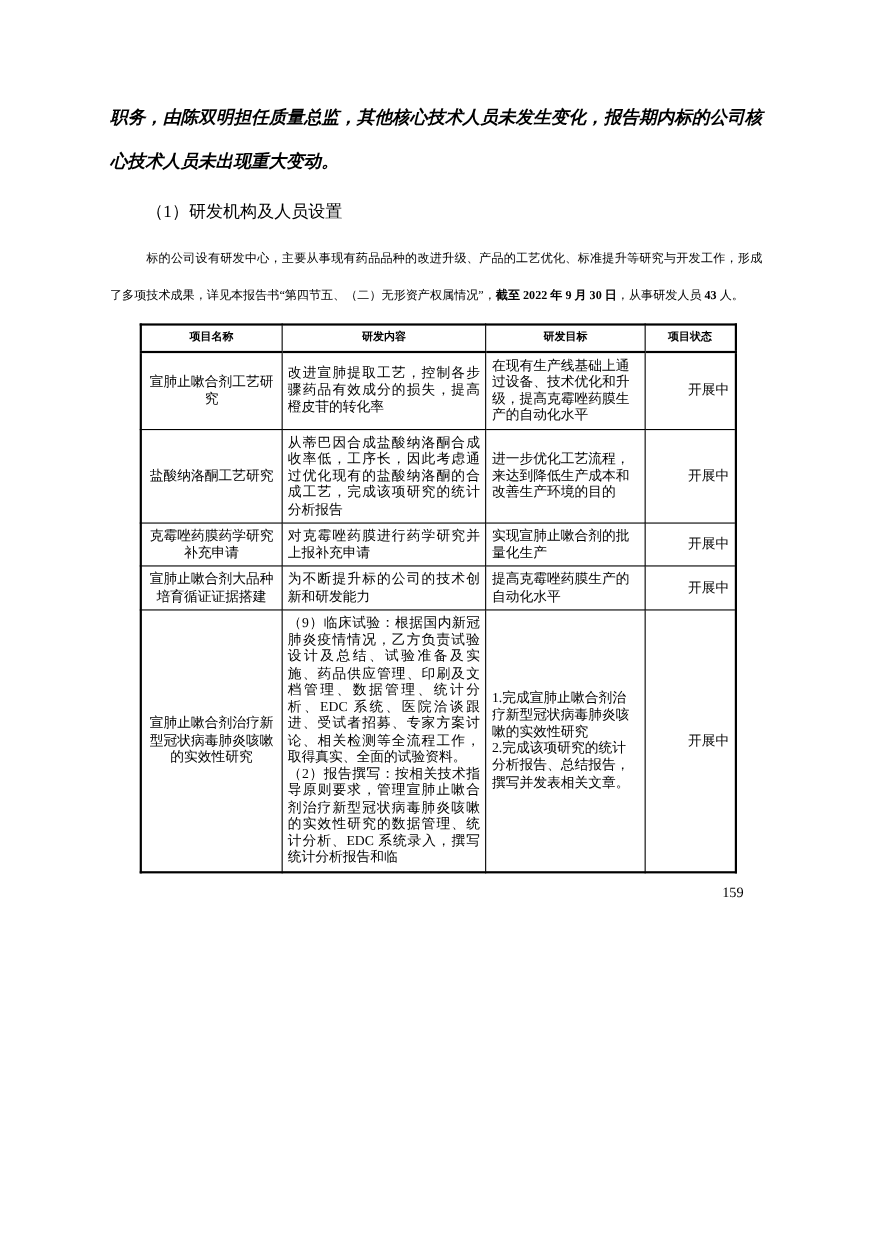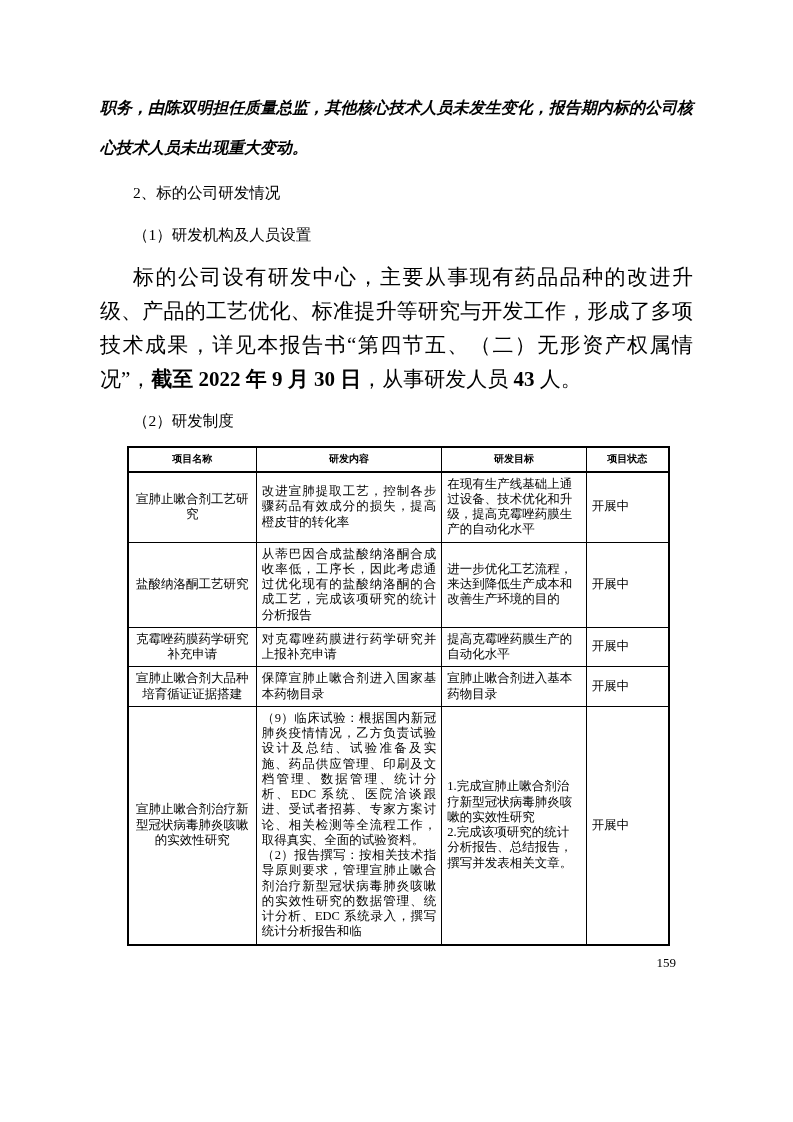--- a/index.html
+++ b/index.html
@@ -15,21 +15,21 @@
     overflow: hidden;
     position: relative;
   }
   .page {
     box-sizing: border-box;
     width: 793px;
     height: 1122px;
     padding: 88px 100px 0 100px;
   }
   .para {
-    font-size: 21px;
+    font-size: 11px;
     line-height: 34px;
     margin: 0 0 8px 0;
     text-align: justify;
     text-indent: 33px;
   }
   .para.lead {
     font-weight: bold;
     font-style: italic;
     line-height: 40px;
     text-indent: 0;
@@ -63,43 +63,41 @@
   .rd-table td {
     border: 1px solid #000;
     font-size: 12.5px;
     line-height: 1.22;
     vertical-align: middle;
     padding: 4px 5px;
   }
   .cell-name   { text-align: center; padding-left: 5px; }
   .cell-content{ text-align: justify; white-space: pre-line; }
   .cell-goal   { text-align: left; white-space: pre-line; }
-  .cell-status { text-align: left; }
+  .cell-status { text-align: right; }
   .page-number {
     margin-top: 8px;
     text-align: right;
     padding-right: 17px;
     font-size: 13px;
     line-height: 18px;
   }
 </style>
 </head>
 <body>
 
 <div class="page">
 
   <p class="para lead">职务，由陈双明担任质量总监，其他核心技术人员未发生变化，报告期内标的公司核心技术人员未出现重大变动。</p>
 
-  <p class="heading">2、标的公司研发情况</p>
 
   <p class="heading">（1）研发机构及人员设置</p>
 
   <p class="para"><span>标的公司设有研发中心，主要从事现有药品品种的改进升级、产品的工艺优化、标准提升等研究与开发工作，形成了多项技术成果，详见本报告书“第四节五、（二）无形资产权属情况”，</span><span class="bold-seg">截至 2022 年 9 月 30 日</span><span>，从事研发人员 </span><span class="bold-seg">43</span><span> 人。</span></p>
 
-  <p class="heading">（2）研发制度</p>
 
 
 
   <table class="rd-table">
     <colgroup>
       <col style="width:23.7%">
       <col style="width:34.3%">
       <col style="width:26.7%">
       <col style="width:15.3%">
     </colgroup>
@@ -120,27 +118,27 @@
       </tr>
       <tr>
         <td class="cell-name">盐酸纳洛酮工艺研究</td>
         <td class="cell-content">从蒂巴因合成盐酸纳洛酮合成收率低，工序长，因此考虑通过优化现有的盐酸纳洛酮的合成工艺，完成该项研究的统计分析报告</td>
         <td class="cell-goal">进一步优化工艺流程，来达到降低生产成本和改善生产环境的目的</td>
         <td class="cell-status">开展中</td>
       </tr>
       <tr>
         <td class="cell-name">克霉唑药膜药学研究补充申请</td>
         <td class="cell-content">对克霉唑药膜进行药学研究并上报补充申请</td>
-        <td class="cell-goal">提高克霉唑药膜生产的自动化水平</td>
+        <td class="cell-goal">实现宣肺止嗽合剂的批量化生产</td>
         <td class="cell-status">开展中</td>
       </tr>
       <tr>
         <td class="cell-name">宣肺止嗽合剂大品种培育循证证据搭建</td>
-        <td class="cell-content">保障宣肺止嗽合剂进入国家基本药物目录</td>
-        <td class="cell-goal">宣肺止嗽合剂进入基本药物目录</td>
+        <td class="cell-content">为不断提升标的公司的技术创新和研发能力</td>
+        <td class="cell-goal">提高克霉唑药膜生产的自动化水平</td>
         <td class="cell-status">开展中</td>
       </tr>
       <tr>
         <td class="cell-name">宣肺止嗽合剂治疗新型冠状病毒肺炎咳嗽的实效性研究</td>
         <td class="cell-content">（9）临床试验：根据国内新冠肺炎疫情情况，乙方负责试验设计及总结、试验准备及实施、药品供应管理、印刷及文档管理、数据管理、统计分析、EDC 系统、医院洽谈跟进、受试者招募、专家方案讨论、相关检测等全流程工作，取得真实、全面的试验资料。
 （2）报告撰写：按相关技术指导原则要求，管理宣肺止嗽合剂治疗新型冠状病毒肺炎咳嗽的实效性研究的数据管理、统计分析、EDC 系统录入，撰写统计分析报告和临</td>
         <td class="cell-goal">1.完成宣肺止嗽合剂治疗新型冠状病毒肺炎咳嗽的实效性研究
 2.完成该项研究的统计分析报告、总结报告，撰写并发表相关文章。</td>
         <td class="cell-status">开展中</td>
       </tr>

